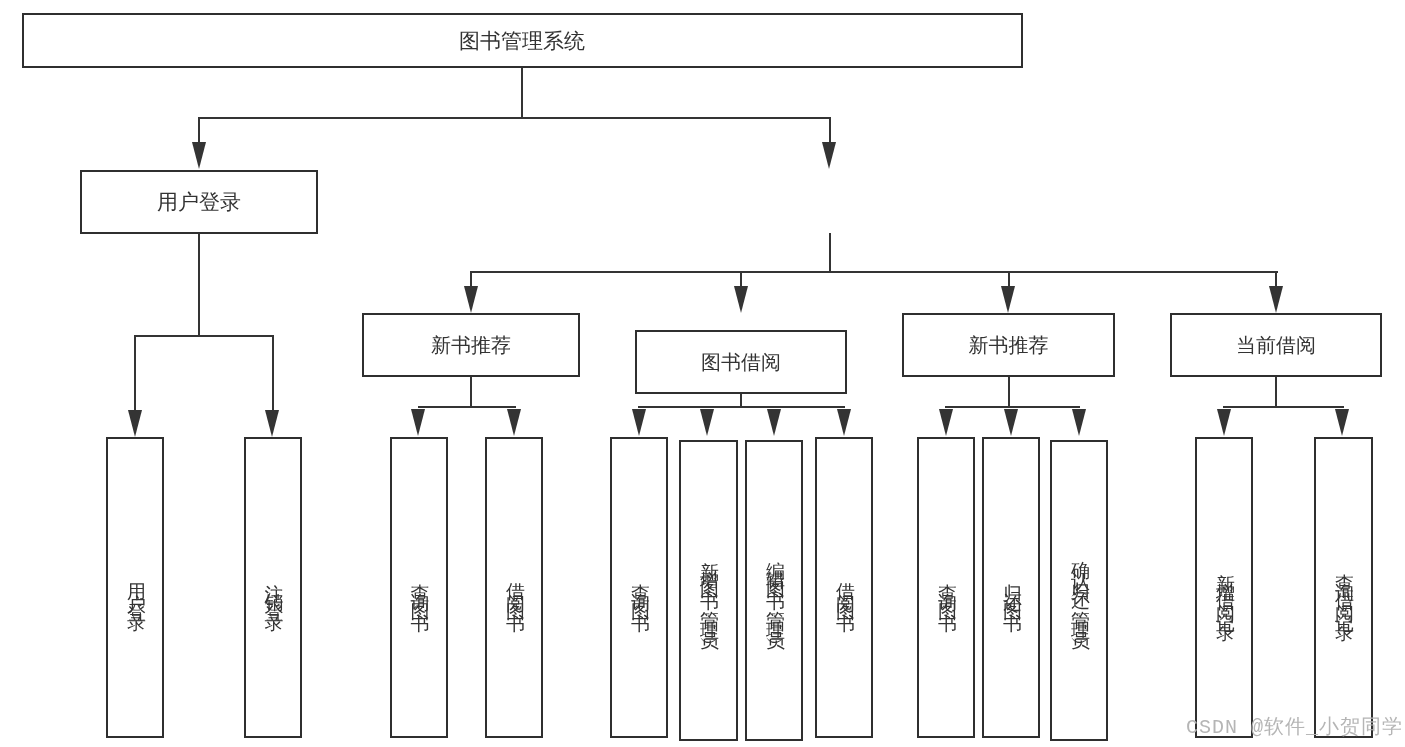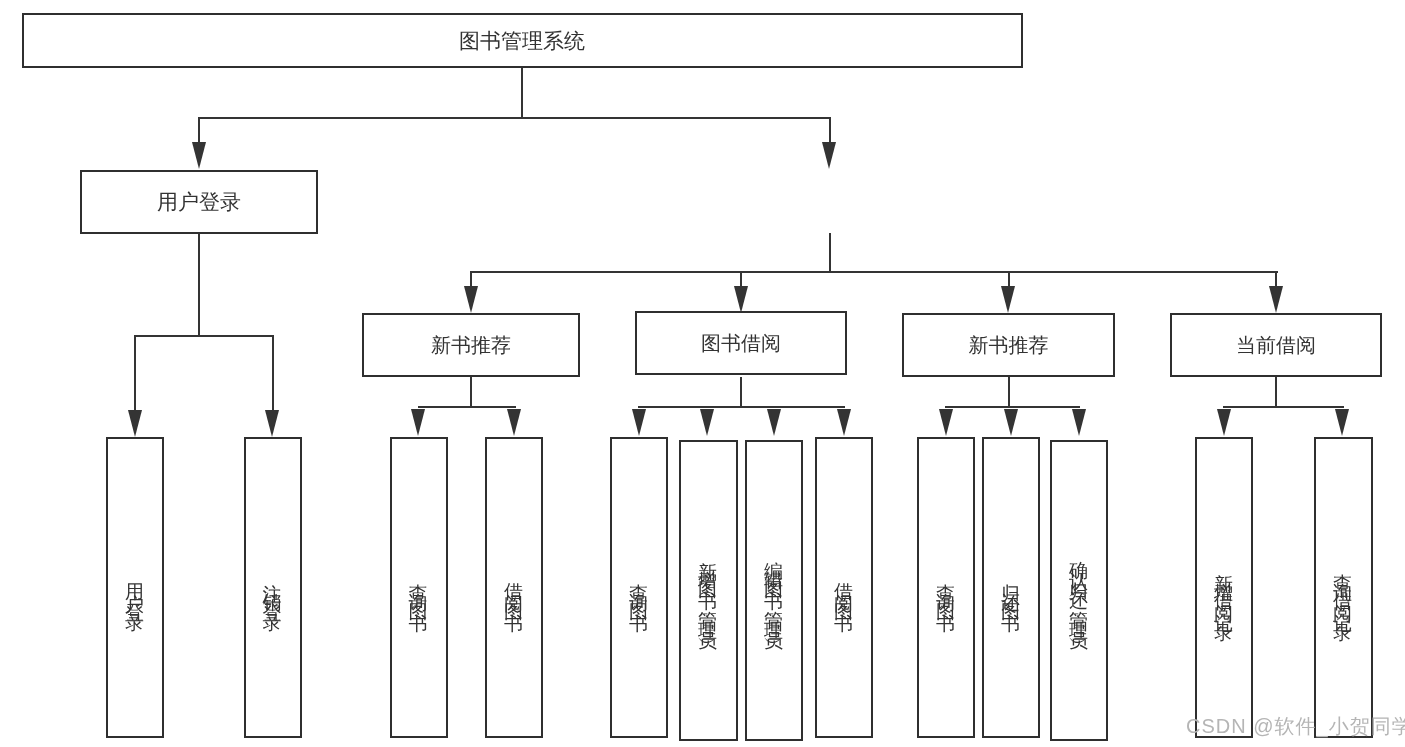--- a/index.html
+++ b/index.html
@@ -1,20 +1,20 @@
 <!DOCTYPE html>
 <html><head>
 <meta charset="utf-8">
 <style>
   html,body{margin:0;padding:0;background:#ffffff;}
   #canvas{
     position:relative;
     width:1405px;height:747px;
     background:#ffffff;
-    font-family:Liberation Sans, sans-serif;
+    font-family:Liberation Mono, monospace;
     overflow:hidden;
   }
   .box{
     position:absolute;
     background:#ffffff;
     border:2px solid #2f2f2f;
     box-sizing:border-box;
     display:flex;
     align-items:center;
     justify-content:center;
@@ -66,21 +66,21 @@
     <span class="lbl lbl-big">图书管理系统</span>
   </div>
 
   <div class="box hbox" style="left:80px;top:170px;width:238px;height:64px">
     <span class="lbl lbl-big">用户登录</span>
   </div>
 
   <div class="box hbox" style="left:362px;top:313px;width:218px;height:64px">
     <span class="lbl">新书推荐</span>
   </div>
-  <div class="box hbox" style="left:635px;top:311px;width:212px;height:64px">
+  <div class="box hbox" style="left:635px;top:330px;width:212px;height:64px">
     <span class="lbl">图书借阅</span>
   </div>
   <div class="box hbox" style="left:902px;top:313px;width:213px;height:64px">
     <span class="lbl">新书推荐</span>
   </div>
   <div class="box hbox" style="left:1170px;top:313px;width:212px;height:64px">
     <span class="lbl">当前借阅</span>
   </div>
 
   <div class="box vbox" style="left:106px;top:437px;width:58px;height:301px">

